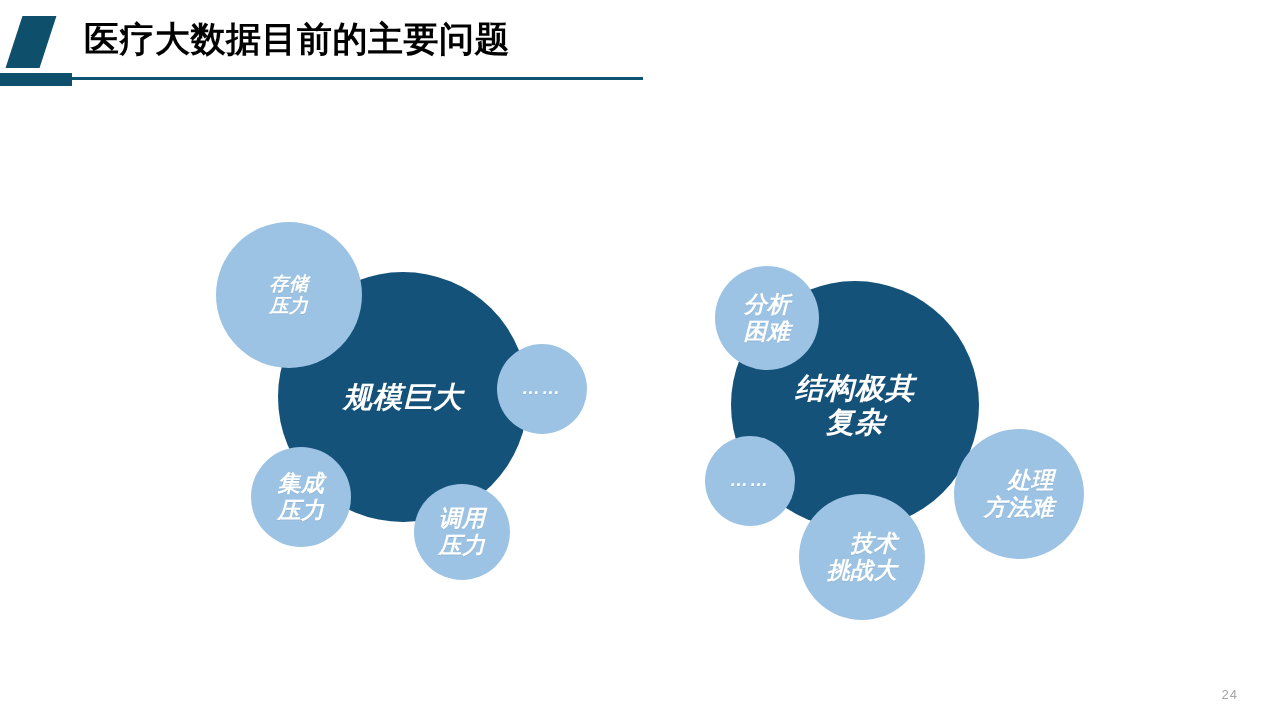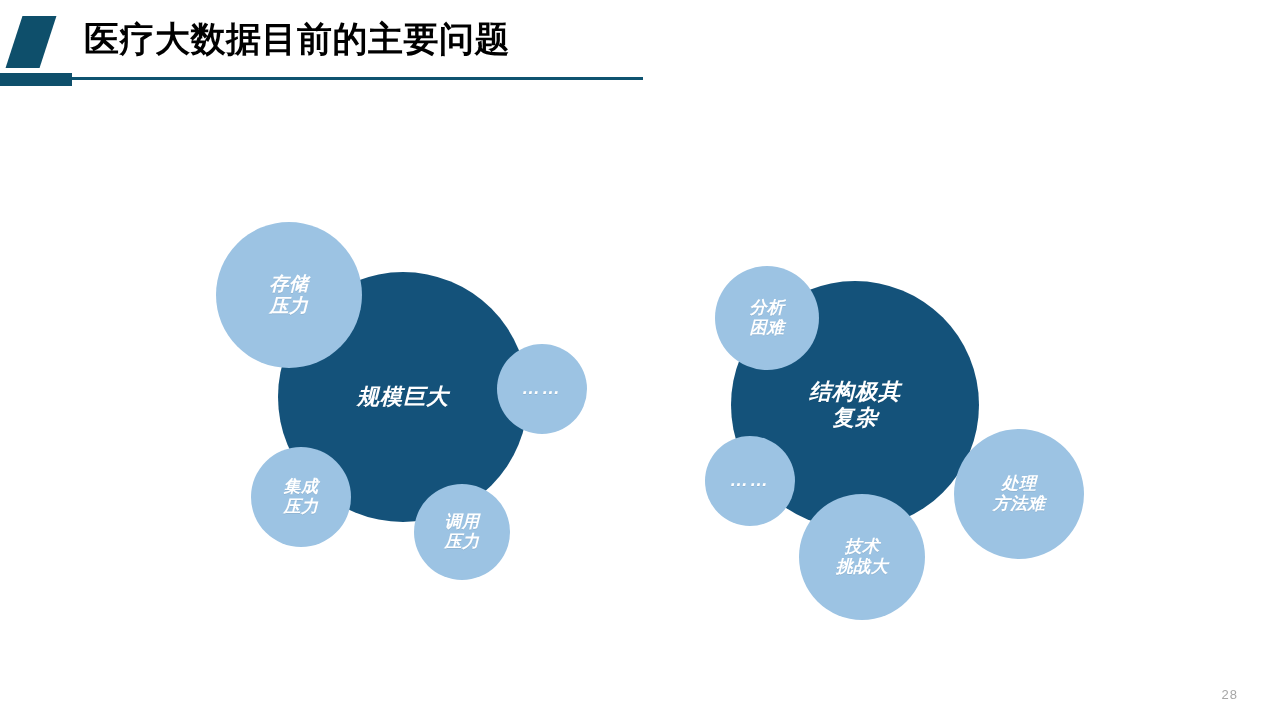--- a/index.html
+++ b/index.html
@@ -82,29 +82,30 @@
   .circle.sat {
     background: #9CC3E3;
     z-index: 3;
   }
   .circle .label {
     line-height: 1.18;
     white-space: pre-line;
     text-shadow: 0 1px 0 rgba(0,0,0,0.07);
   }
   .circle.main .label {
-    font-size: 22px;
+    font-size: 29px;
     letter-spacing: 1px;
   }
   .circle.sat .label {
     font-size: 19px;
     letter-spacing: 0.5px;
   }
   .circle.sat.small .label {
-    font-size: 17px;
+    font-size: 23px;
+    text-align: right;
   }
   .circle.sat.dots .label {
     font-size: 18px;
     letter-spacing: 2px;
   }
 
   
   .page-number {
     position: absolute;
     right: 42px;
@@ -165,15 +166,15 @@
   <div class="circle sat small" style="left:954px; top:429px; width:130px; height:130px;">
     <span class="label">处理
 方法难</span>
   </div>
 
   <div class="circle sat small" style="left:799px; top:494px; width:126px; height:126px;">
     <span class="label">技术
 挑战大</span>
   </div>
 
-  <div class="page-number">28</div>
+  <div class="page-number">24</div>
 
 </div>
 
 </body></html>

